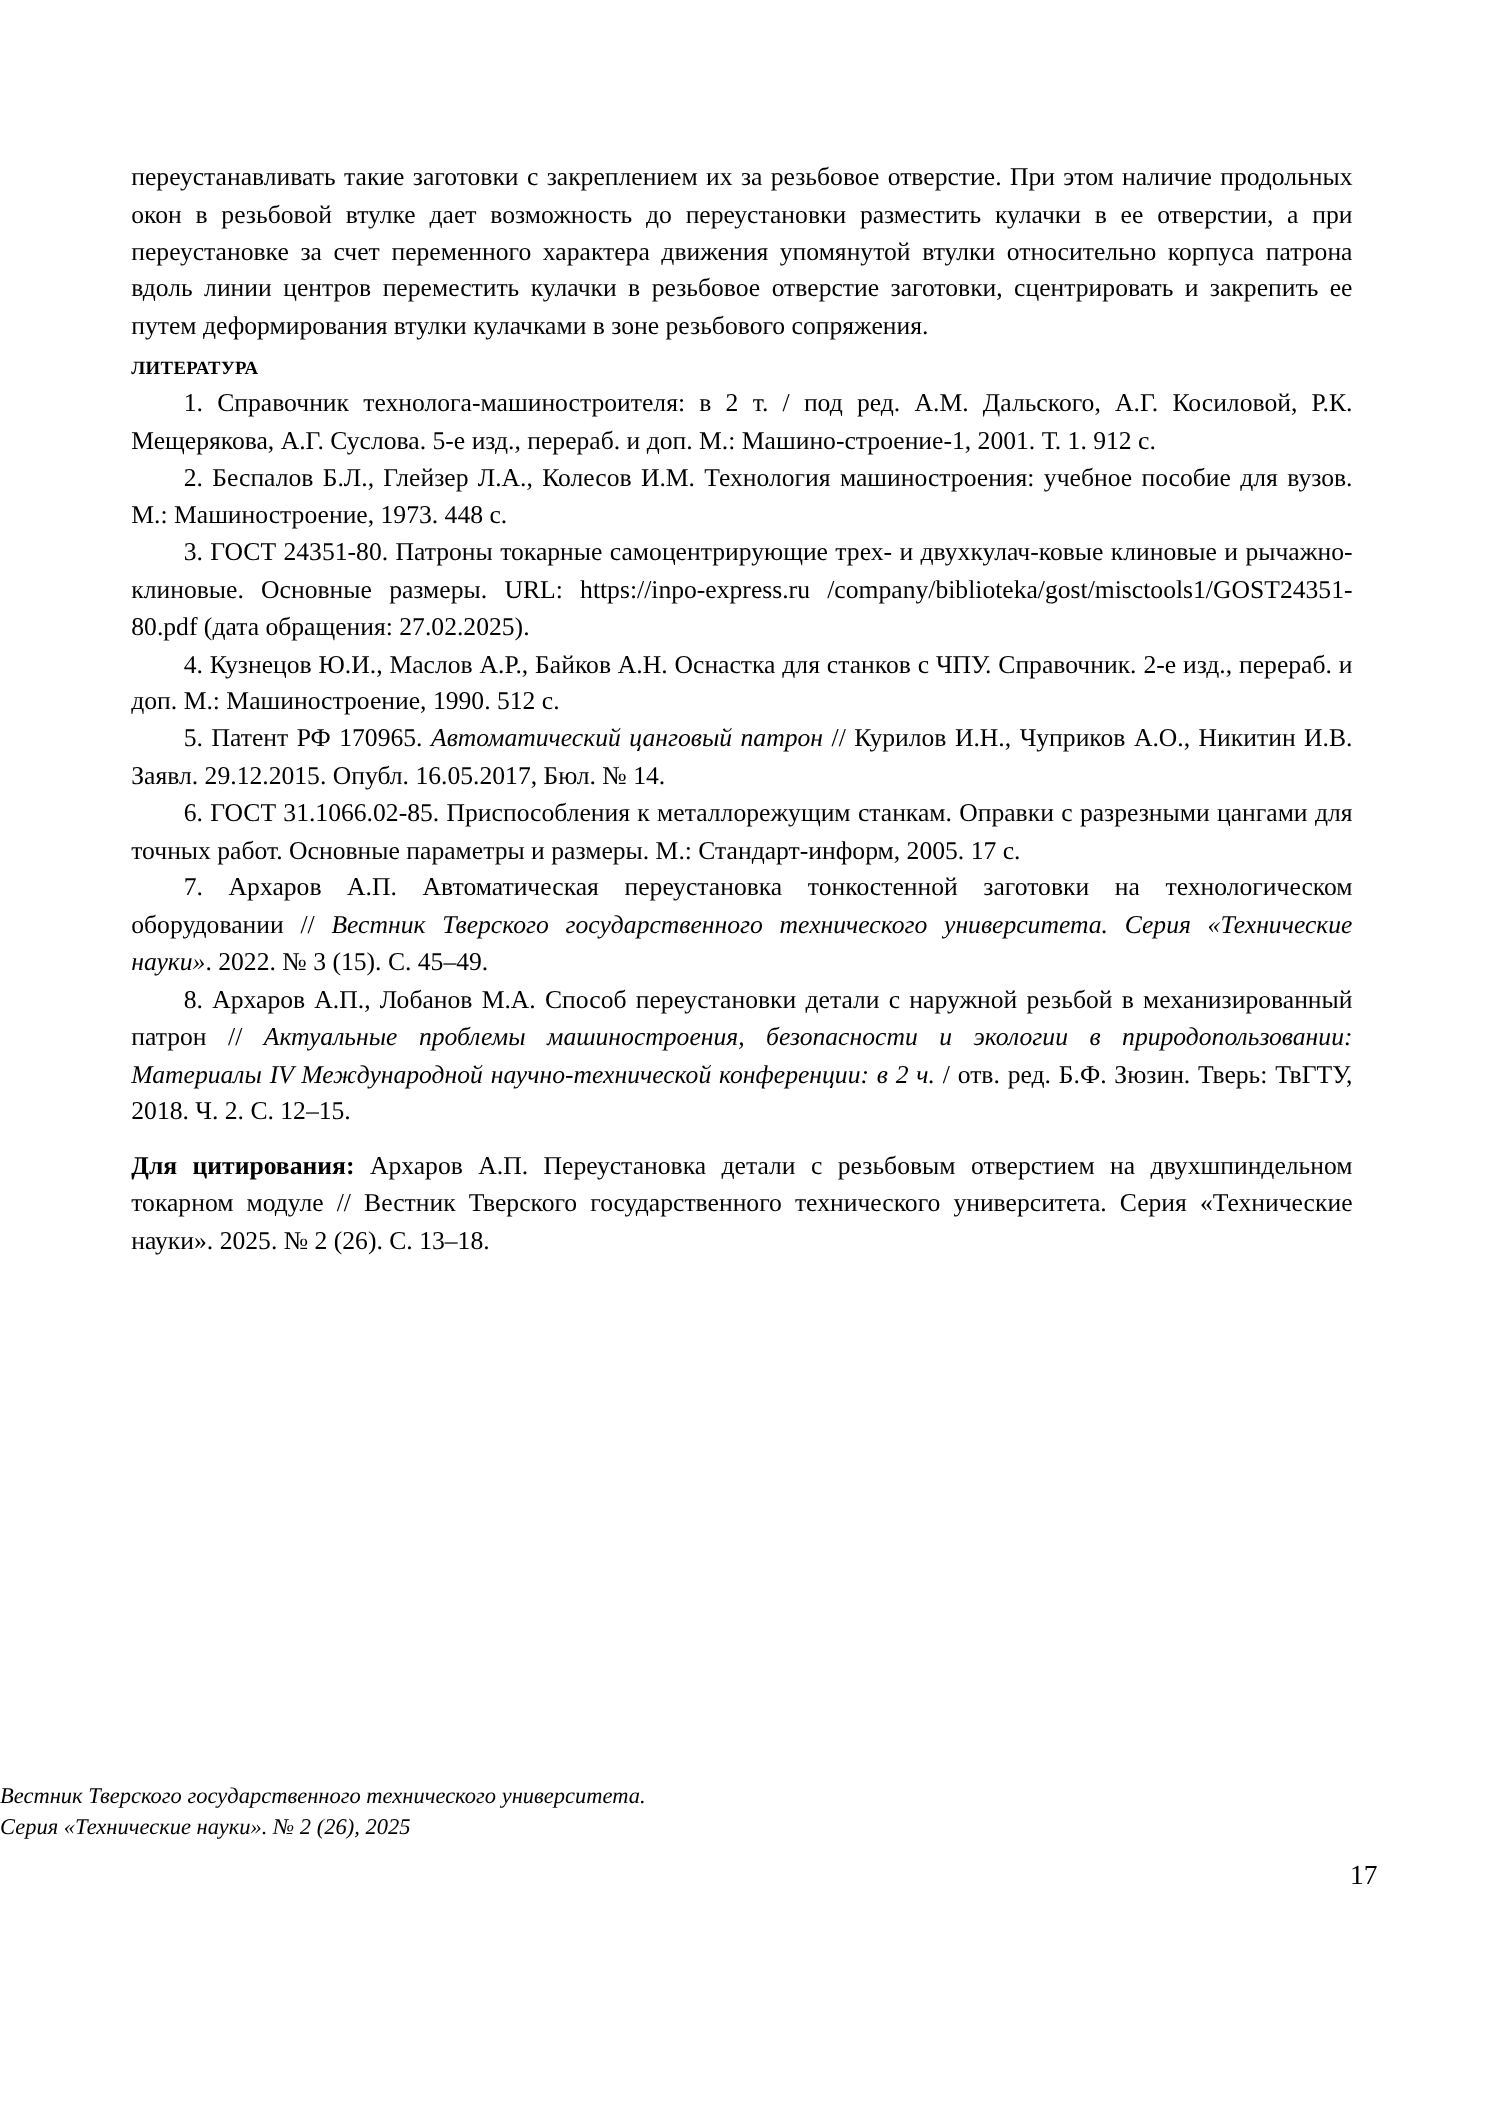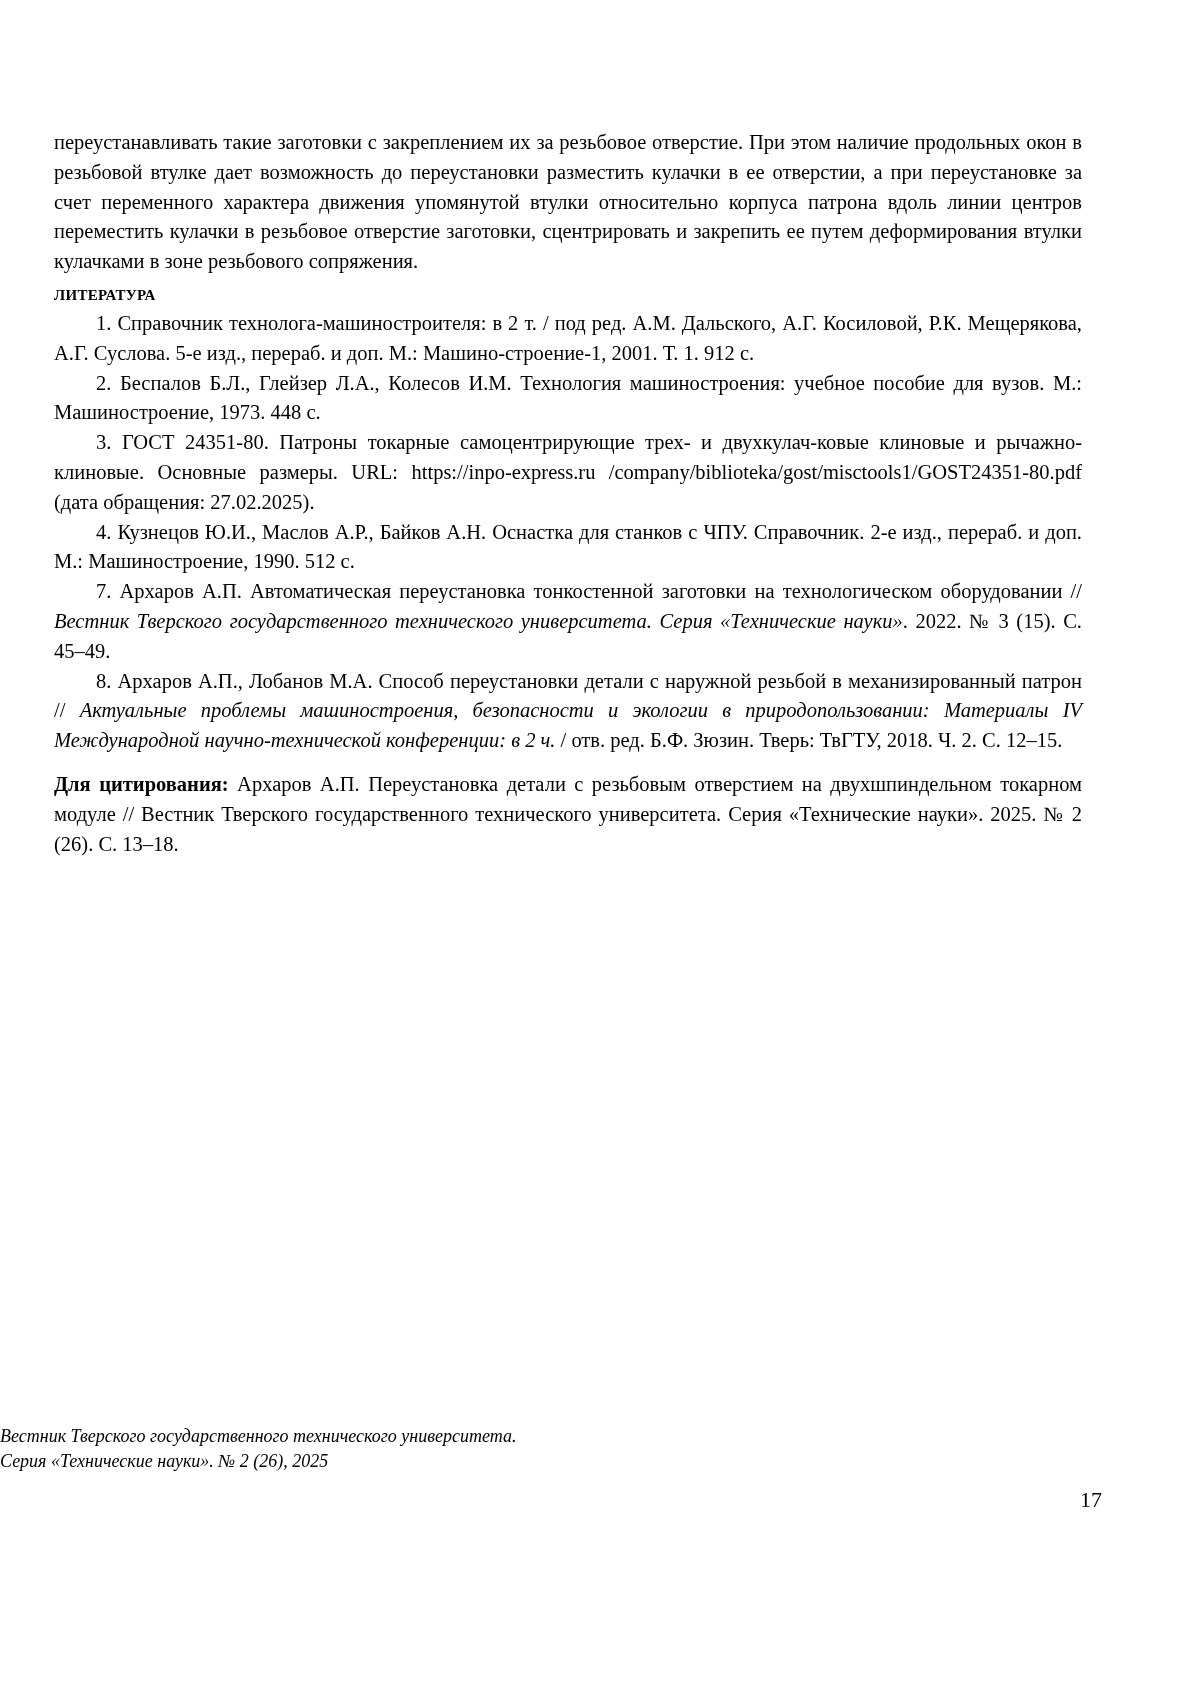--- a/index.html
+++ b/index.html
@@ -13,21 +13,21 @@
     position: relative;
     font-family: "Liberation Serif", serif;
     color: #000000;
   }
   .page {
     position: absolute;
     left: 0; top: 0;
     width: 1200px;
     height: 1697px;
     box-sizing: border-box;
-    padding: 128px 118px 0 54px;
+    padding: 128px 118px 0 105px;
   }
   .body-text {
     font-size: 20.5px;
     line-height: 1.455;
     text-align: justify;
     text-justify: inter-word;
     hyphens: manual;
   }
   .intro-par {
     margin: 0 0 6px 0;
@@ -86,20 +86,22 @@
 
     <p class="intro-par">переустанавливать такие заготовки с закреплением их за резьбовое отверстие. При этом наличие продольных окон в резьбовой втулке дает возможность до переустановки разместить кулачки в ее отверстии, а при переустановке за счет переменного характера движения упомянутой втулки относительно корпуса патрона вдоль линии центров переместить кулачки в резьбовое отверстие заготовки, сцентрировать и закрепить ее путем деформирования втулки кулачками в зоне резьбового сопряжения.</p>
 
     <div class="section-title">ЛИТЕРАТУРА</div>
 
     <ul class="ref-list">
       <li class="ref"><span>1. </span><span>Справочник технолога-машиностроителя: в 2 т. / под ред. А.М. Дальского, А.Г. Косиловой, Р.К. Мещерякова, А.Г. Суслова. 5-е изд., перераб. и доп. М.: Машино-строение-1, 2001. Т. 1. 912 с.</span></li>
       <li class="ref"><span>2. </span><span>Беспалов Б.Л., Глейзер Л.А., Колесов И.М. Технология машиностроения: учебное пособие для вузов. М.: Машиностроение, 1973. 448 с.</span></li>
       <li class="ref"><span>3. </span><span>ГОСТ 24351-80. Патроны токарные самоцентрирующие трех- и двухкулач-ковые клиновые и рычажно-клиновые. Основные размеры. URL: https://inpo-express.ru /company/biblioteka/gost/misctools1/GOST24351-80.pdf (дата обращения: 27.02.2025).</span></li>
       <li class="ref"><span>4. </span><span>Кузнецов Ю.И., Маслов А.Р., Байков А.Н. Оснастка для станков с ЧПУ. Справочник. 2-е изд., перераб. и доп. М.: Машиностроение, 1990. 512 с.</span></li>
+      <li class="ref"><span>5. </span><span>Патент РФ 170965. </span><i>Автоматический цанговый патрон</i><span> // Курилов И.Н., Чуприков А.О., Никитин И.В. Заявл. 29.12.2015. Опубл. 16.05.2017, Бюл. № 14.</span></li>
+      <li class="ref"><span>6. </span><span>ГОСТ 31.1066.02-85. Приспособления к металлорежущим станкам. Оправки с разрезными цангами для точных работ. Основные параметры и размеры. М.: Стандарт-информ, 2005. 17 с.</span></li>
       <li class="ref"><span>7. </span><span>Архаров А.П. Автоматическая переустановка тонкостенной заготовки на технологическом оборудовании // </span><i>Вестник Тверского государственного технического университета. Серия «Технические науки»</i><span>. 2022. № 3 (15). С. 45–49.</span></li>
       <li class="ref"><span>8. </span><span>Архаров А.П., Лобанов М.А. Способ переустановки детали с наружной резьбой в механизированный патрон // </span><i>Актуальные проблемы машиностроения, безопасности и экологии в природопользовании: Материалы IV Международной научно-технической конференции: в 2 ч.</i><span> / отв. ред. Б.Ф. Зюзин. Тверь: ТвГТУ, 2018. Ч. 2. С. 12–15.</span></li>
     </ul>
 
     <p class="cite-block">
       <span class="cite-label">Для цитирования:</span><span> Архаров А.П. Переустановка детали с резьбовым отверстием на двухшпиндельном токарном модуле // Вестник Тверского государственного технического университета. Серия «Технические науки». 2025. № 2 (26). С. 13–18.</span>
     </p>
 
   </div>
 

